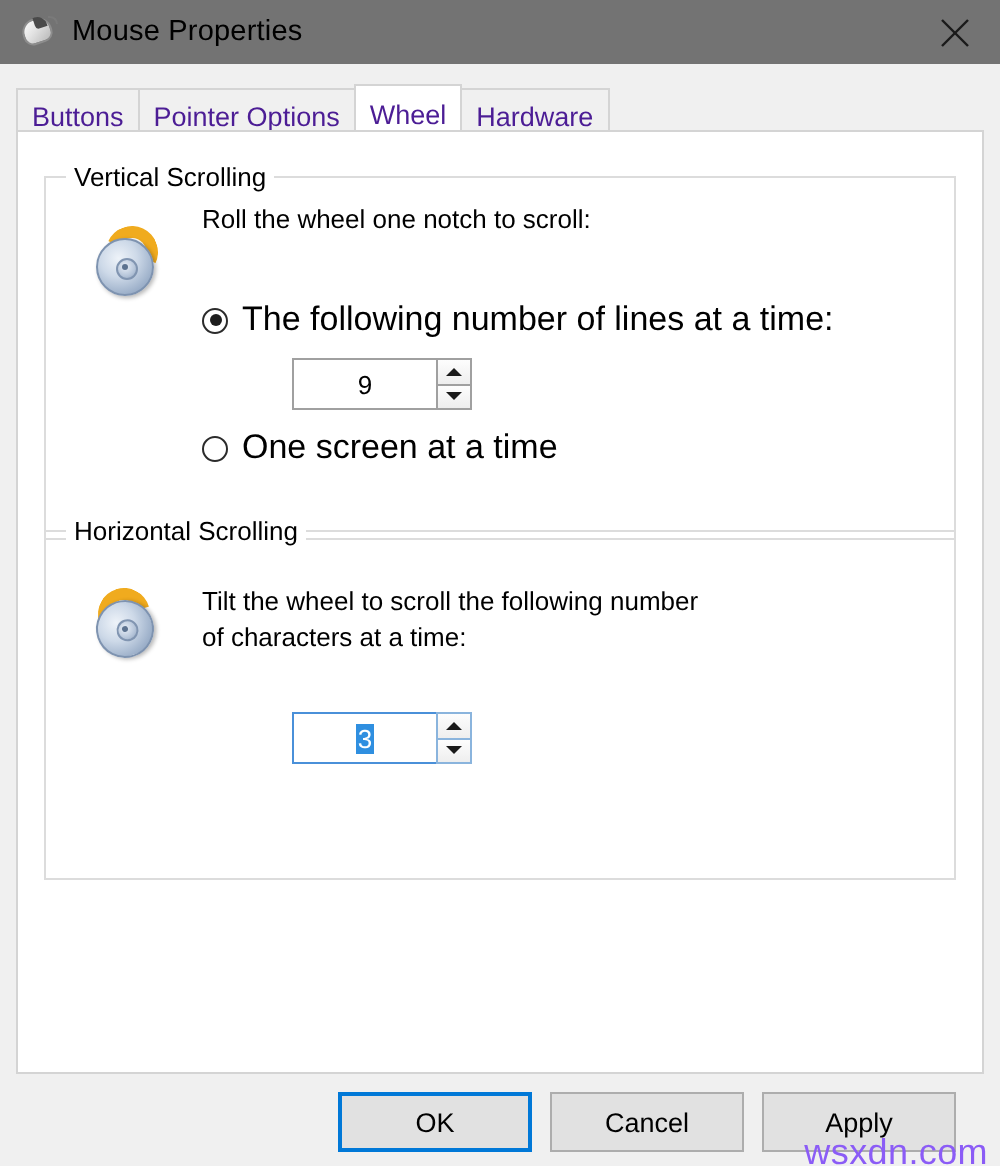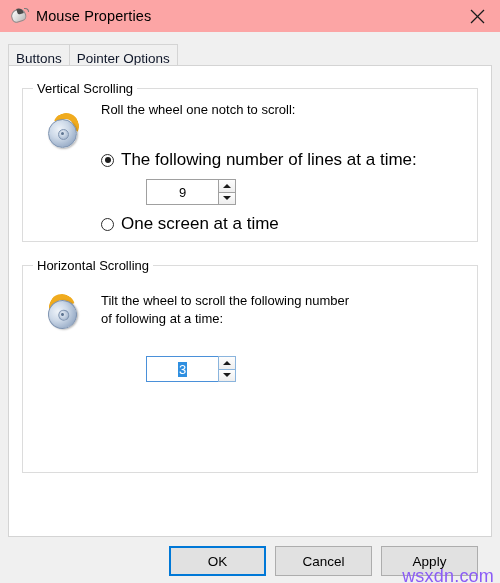--- a/index.html
+++ b/index.html
@@ -10,21 +10,21 @@
     font-family: "Liberation Sans", sans-serif;
     font-size: 12px;
     color: #000;
     overflow: hidden;
     position: relative;
   }
 
   
   .titlebar {
     height: 32px;
-    background: #fca5a5;
+    background: #737373;
     display: flex;
     align-items: center;
     position: relative;
   }
   .title-icon {
     width: 22px; height: 18px;
     margin-left: 8px; margin-right: 6px;
     position: relative;
     flex: 0 0 auto;
   }
@@ -74,21 +74,21 @@
     margin: 10px 0 0 0;
     padding-left: 8px;
     display: flex;
     align-items: flex-end;
   }
   .tab {
     height: 21px;
     padding: 3px 7px;
     font-size: 13.5px;
     line-height: 21px;
-    color: #0f172a;
+    color: #4c1d95;
     background: #f0f0f0;
     border: 1px solid #d4d4d4;
     border-bottom: none;
     margin-right: -1px;
     white-space: nowrap;
     cursor: default;
   }
   .tab.active {
     background: #ffffff;
     height: 23px;
@@ -116,22 +116,22 @@
   .group-title {
     position: absolute;
     top: -8px; left: 10px;
     background: #ffffff;
     padding: 0 4px;
     font-size: 13px;
     color: #000;
     white-space: nowrap;
   }
 
-  #group-vertical   { left: 13px; top: 22px;  right: 13px; height: 154px; }
-  #group-horizontal { left: 13px; top: 199px; right: 13px; height: 208px; }
+  #group-vertical   { left: 13px; top: 22px;  right: 13px; height: 182px; }
+  #group-horizontal { left: 13px; top: 199px; right: 13px; height: 175px; }
 
   
   .wheel-icon {
     position: absolute;
     width: 40px; height: 40px;
   }
   .wheel-disc {
     position: absolute;
     left: 3px; top: 8px;
     width: 29px; height: 29px;
@@ -314,20 +314,22 @@
     <svg width="15" height="15" viewBox="0 0 15 15" aria-hidden="true">
       <line x1="1" y1="1" x2="14" y2="14" stroke="#1a1a1a" stroke-width="1.2"></line>
       <line x1="14" y1="1" x2="1" y2="14" stroke="#1a1a1a" stroke-width="1.2"></line>
     </svg>
   </div>
 </div>
 
 <div class="tabstrip">
   <div class="tab">Buttons</div>
   <div class="tab">Pointer Options</div>
+  <div class="tab active">Wheel</div>
+  <div class="tab">Hardware</div>
 </div>
 
 <div class="panel">
 
   <div class="group" id="group-vertical">
     <div class="group-title">Vertical Scrolling</div>
 
     <div class="wheel-icon" id="icon-vertical">
       <div class="wheel-arc"></div>
       <div class="wheel-disc"></div>
@@ -362,21 +364,21 @@
 
   <div class="group" id="group-horizontal">
     <div class="group-title">Horizontal Scrolling</div>
 
     <div class="wheel-icon" id="icon-horizontal">
       <div class="wheel-arc"></div>
       <div class="wheel-disc"></div>
     </div>
 
     <div class="lead-text" style="left:78px; top:26px;">Tilt the wheel to scroll the following number</div>
-    <div class="lead-text" style="left:78px; top:44px;">of following at a time:</div>
+    <div class="lead-text" style="left:78px; top:44px;">of characters at a time:</div>
 
     <div class="spinner focused" style="left:123px; top:90px;">
       <div class="spin-field">
         <span class="spin-value selected">3</span>
       </div>
       <div class="spin-btns">
         <div class="spin-up">
           <span class="arrow-up"></span>
         </div>
         <div class="spin-down">

